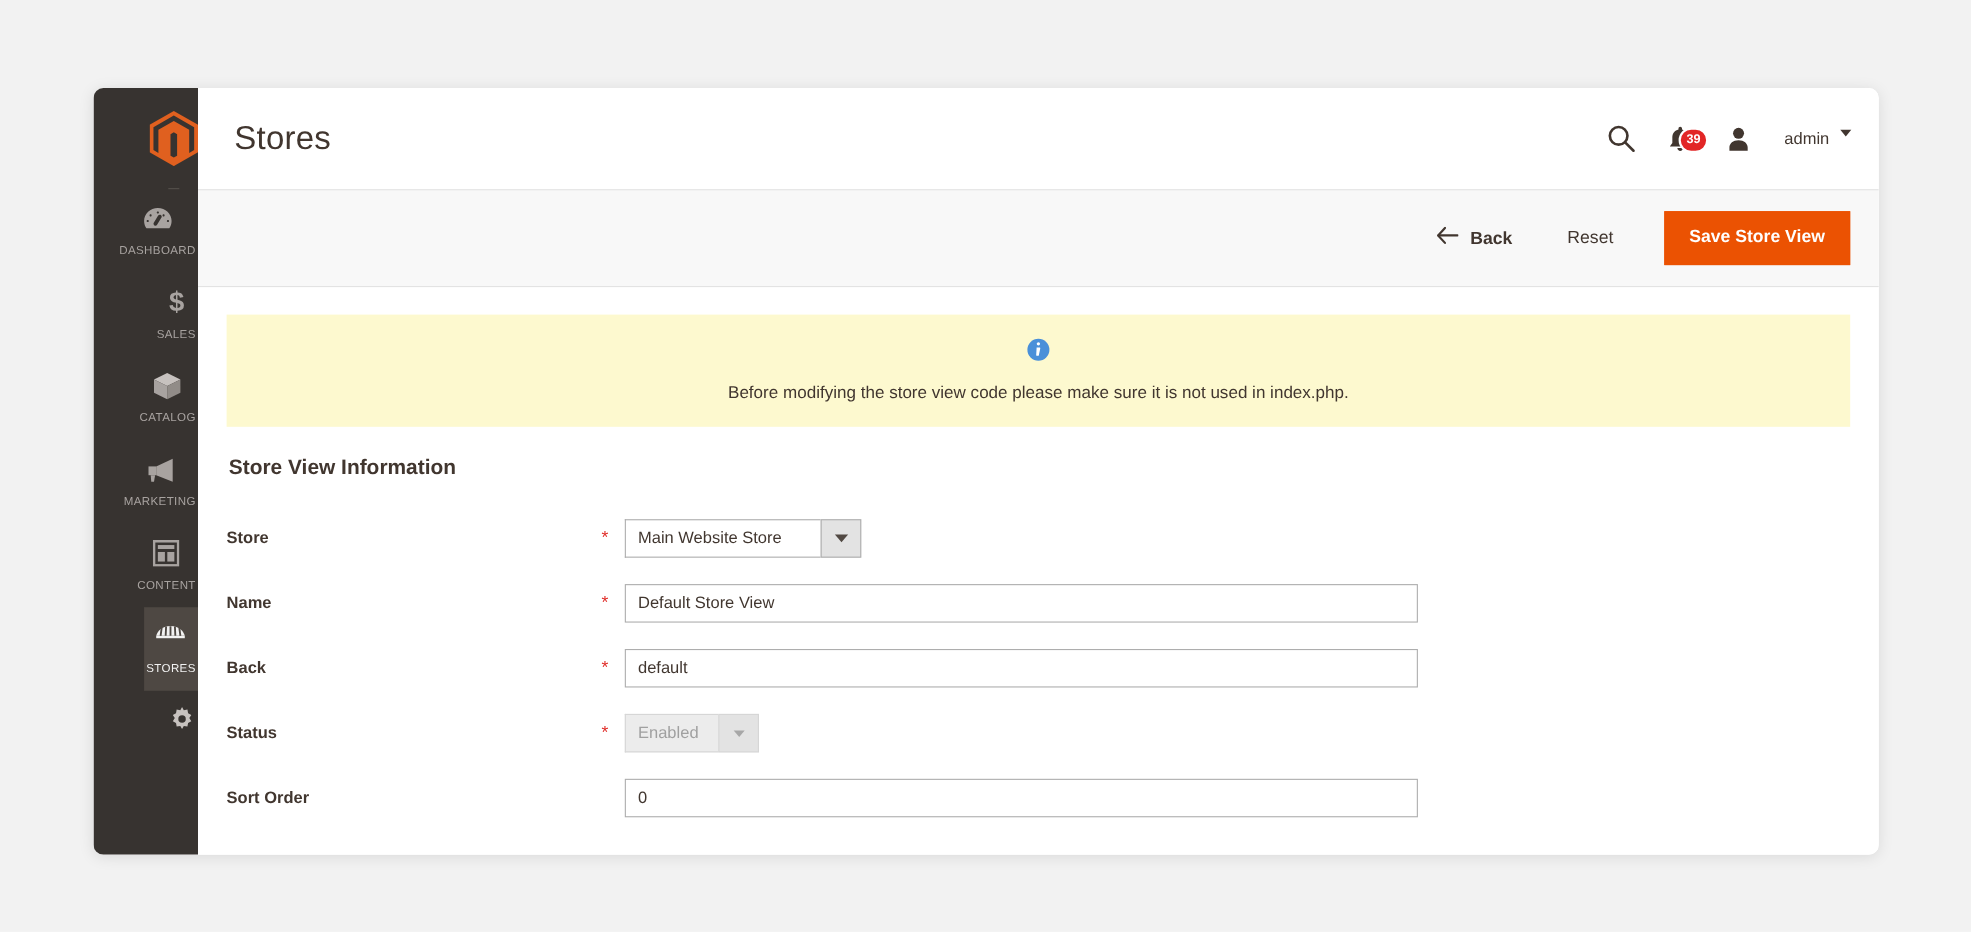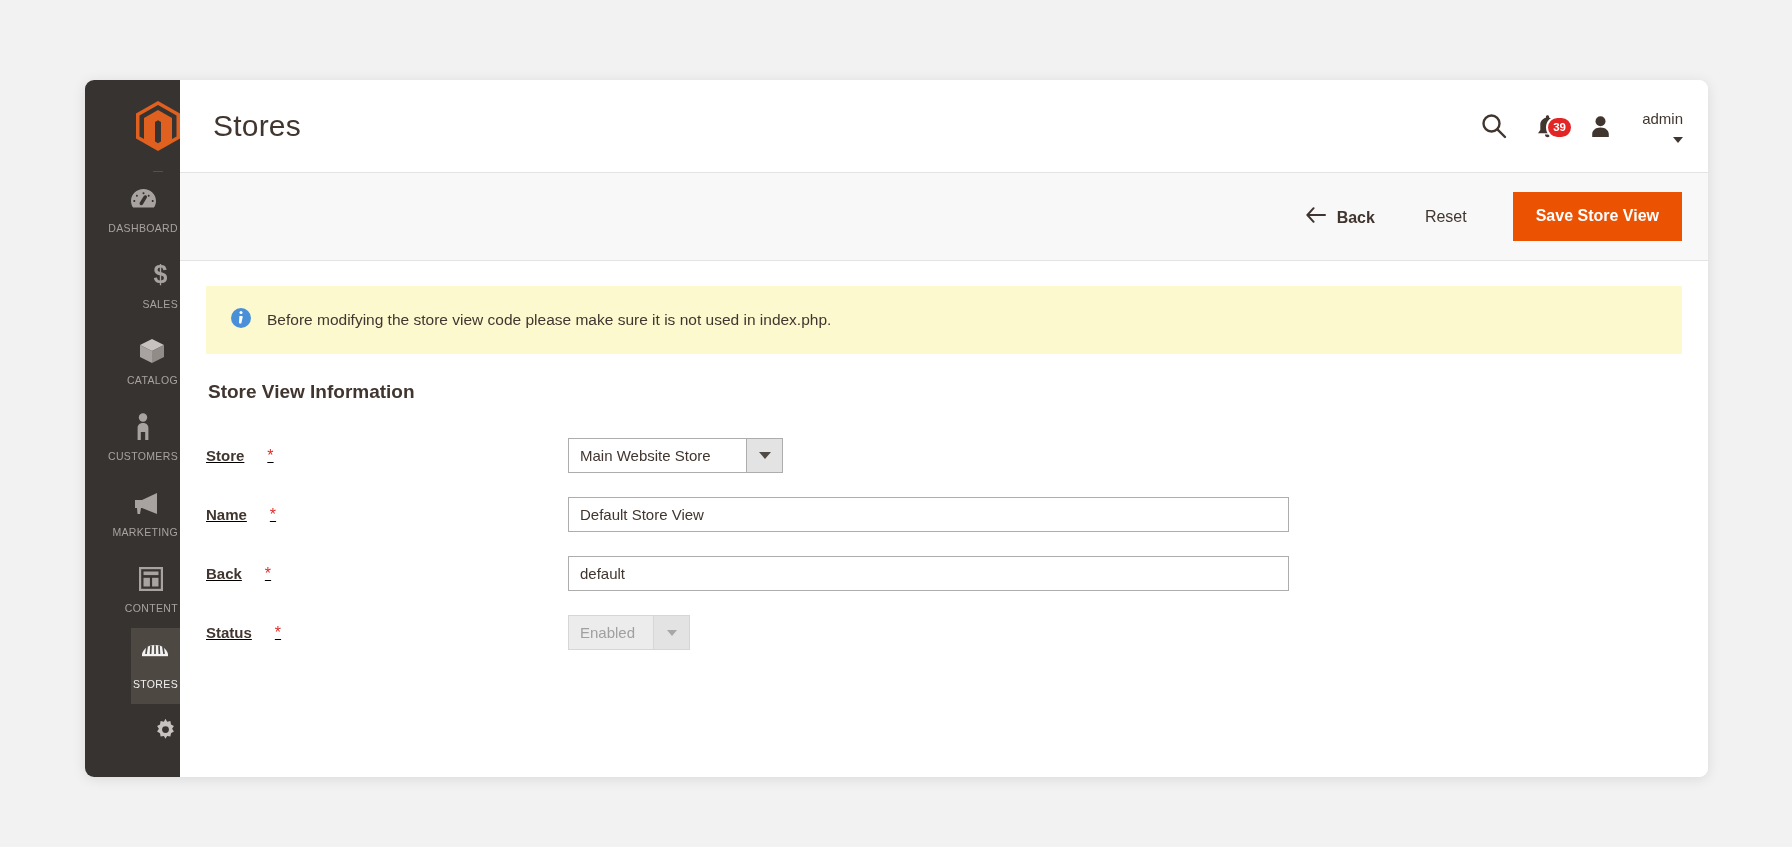--- a/index.html
+++ b/index.html
@@ -113,21 +113,21 @@
     font-size: 11.5px;
     font-weight: bold;
     display: flex;
     align-items: center;
     justify-content: center;
     padding: 0 5px;
     border: 2px solid #fff;
     margin-top: 11px;
   }
   .admin-box {
-    display: flex; align-items: flex-end; gap: 10px; cursor: pointer; flex-direction: column;
+    display: flex; align-items: flex-start; gap: 10px; cursor: pointer;
   }
   .admin-name { font-size: 15px; color: #41362f; }
   .caret-down {
     width: 0; height: 0;
     border-left: 5px solid transparent;
     border-right: 5px solid transparent;
     border-top: 6px solid #41362f;
   }
 
   
@@ -171,20 +171,21 @@
   }
 
   
   .notice {
     background: #fdf9cf;
     display: flex;
     align-items: center;
     gap: 15px;
     padding: 21px 24px;
     margin-bottom: 27px;
+    flex-direction: column;
   }
   .notice-text { font-size: 15.5px; color: #41362f; }
 
   
   .section-title {
     font-size: 19px;
     font-weight: bold;
     color: #41362f;
     padding-left: 2px;
     margin-bottom: 35px;
@@ -194,24 +195,23 @@
   .field-row {
     display: flex;
     align-items: center;
     margin-bottom: 24px;
   }
   .field-label-cell {
     width: 362px;
     flex: 0 0 362px;
     display: flex;
     align-items: center;
-    justify-content: flex-start;
-    gap: 23px;
+    justify-content: space-between;
+    gap: 7px;
     padding-right: 15px;
-    text-decoration: underline;
   }
   .field-label { font-size: 15px; font-weight: bold; color: #41362f; }
   .req-star { color: #e02b27; font-size: 16px; line-height: 1; }
 
   .text-input {
     width: 721px;
     height: 35px;
     border: 1px solid #adadad;
     background: #fff;
     font-size: 15px;
@@ -304,29 +304,20 @@
       <span class="nav-icon">
         <svg width="26" height="26" viewBox="0 0 26 26">
             <path d="M13 1 L25 7 L13 13 L1 7 Z" fill="#c7c2bf"></path>
             <path d="M1 7 L13 13 L13 25 L1 19 Z" fill="#a8a3a0"></path>
             <path d="M25 7 L13 13 L13 25 L25 19 Z" fill="#918c88"></path>
           </svg>
       </span>
       <span class="nav-label">CATALOG</span>
     </div>
 
-    <div class="nav-item">
-      <span class="nav-icon">
-        <svg width="18" height="27" viewBox="0 0 18 27">
-            <circle cx="9" cy="4.5" r="4.2" fill="#a8a3a0"></circle>
-            <path d="M9 10c-3.6 0-5.4 2.2-5.4 5.2V27h3.2v-8h4.4v8h3.2V15.2C14.4 12.2 12.6 10 9 10z" fill="#a8a3a0"></path>
-          </svg>
-      </span>
-      <span class="nav-label">CUSTOMERS</span>
-    </div>
 
     <div class="nav-item">
       <span class="nav-icon">
         <svg width="27" height="24" viewBox="0 0 27 24">
             <path d="M25 2 L10 9 L10 17 L25 23 Z" fill="#a8a3a0"></path>
             <rect x="3" y="9" width="7" height="8" fill="#a8a3a0"></rect>
             <path d="M5 17 L9 17 L8 23 L5.5 23 Z" fill="#a8a3a0"></path>
           </svg>
       </span>
       <span class="nav-label">MARKETING</span>
@@ -471,16 +462,23 @@
           <span class="req-star">*</span>
         </div>
         <div class="select-wrap disabled">
           <div class="select-face">Enabled</div>
           <div class="select-btn">
             <span class="sel-caret"></span>
           </div>
         </div>
       </div>
 
+      <div class="field-row">
+        <div class="field-label-cell">
+          <span class="field-label">Sort Order</span>
+          <span class="req-star"></span>
+        </div>
+        <input class="text-input" type="text" value="0" style="">
+      </div>
 
     </div>
   </div>
 </div>
 
 </body></html>

